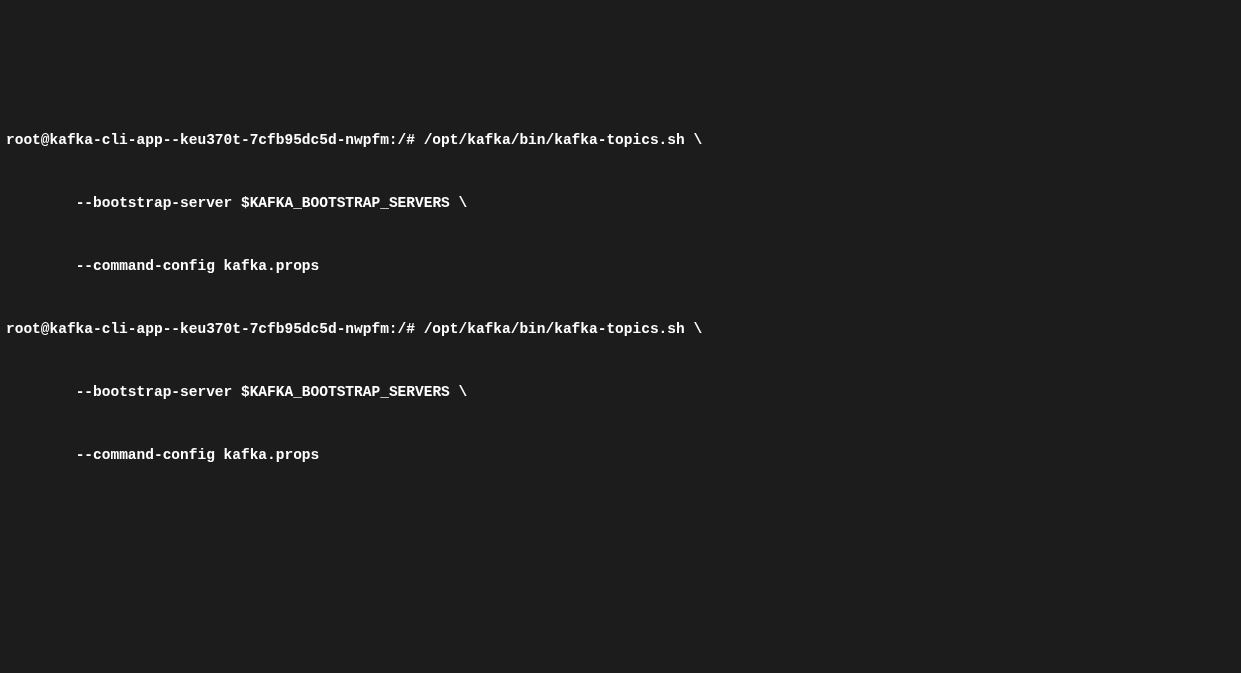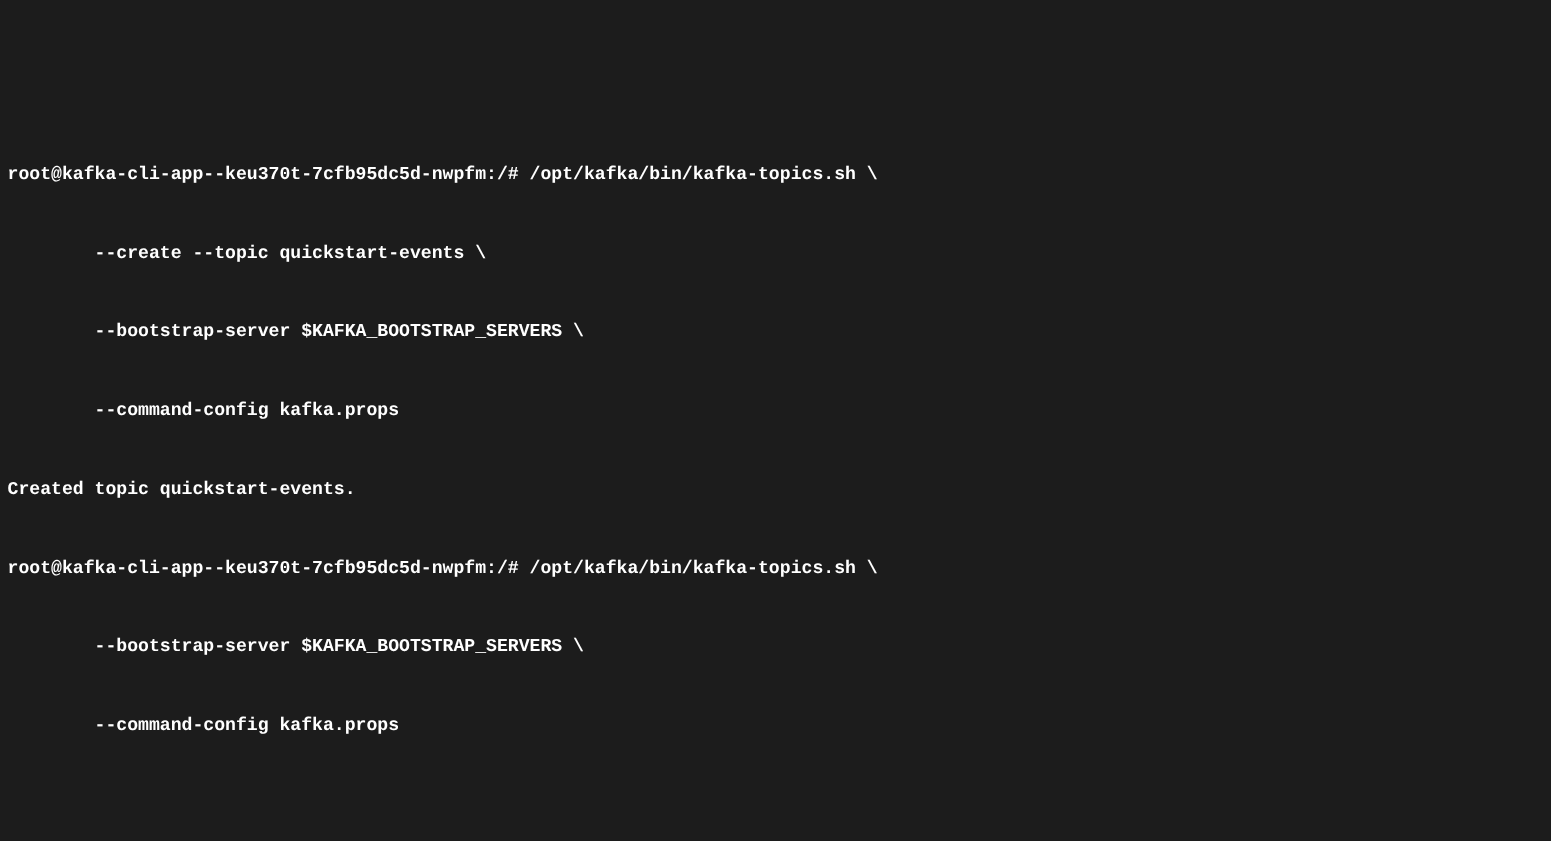--- a/index.html
+++ b/index.html
@@ -29,24 +29,22 @@
       display: block;
     }
   </style>
 </head>
 <body>
 
 
 
 <div class="terminal">
   <span class="line">root@kafka-cli-app--keu370t-7cfb95dc5d-nwpfm:/# /opt/kafka/bin/kafka-topics.sh \</span>
-  <span class="line">        --create --topic quickstart-events \</span>
   <span class="line">        --bootstrap-server $KAFKA_BOOTSTRAP_SERVERS \</span>
   <span class="line">        --command-config kafka.props</span>
-  <span class="line">Created topic quickstart-events.</span>
   <span class="line">root@kafka-cli-app--keu370t-7cfb95dc5d-nwpfm:/# /opt/kafka/bin/kafka-topics.sh \</span>
   <span class="line">        --bootstrap-server $KAFKA_BOOTSTRAP_SERVERS \</span>
   <span class="line">        --command-config kafka.props</span>
   
   
   
   
   
   
   

